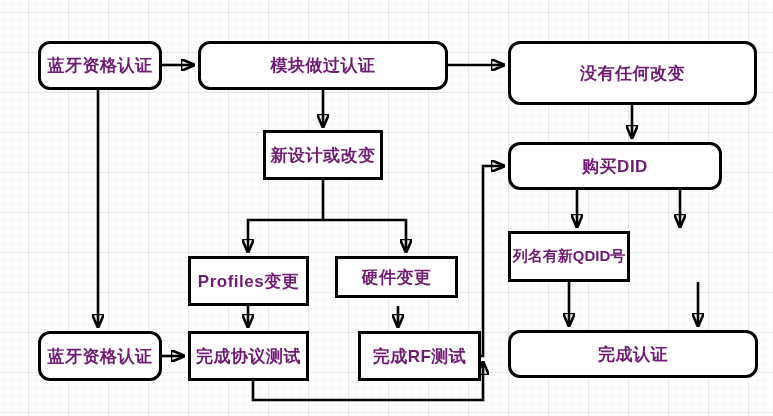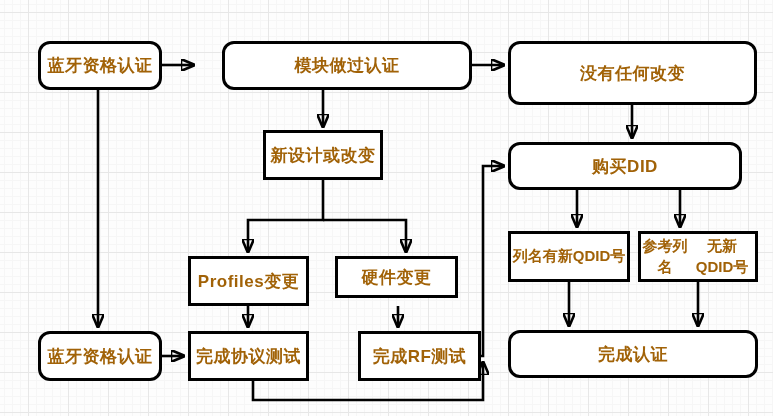--- a/index.html
+++ b/index.html
@@ -19,21 +19,21 @@
       linear-gradient(#f6f6f6 1px, transparent 1px),
       linear-gradient(90deg, #f6f6f6 1px, transparent 1px);
     background-size: 40px 40px, 40px 40px, 8px 8px, 8px 8px;
     background-position: 0 12px, 28px 0, 0 4px, 4px 0;
   }
   .node {
     position: absolute;
     box-sizing: border-box;
     background: #ffffff;
     border: 3px solid #000000;
-    color: #a16207;
+    color: #701a75;
     font-weight: bold;
     font-size: 17px;
     display: flex;
     align-items: center;
     justify-content: center;
     text-align: center;
     z-index: 2;
     letter-spacing: 0.5px;
   }
   .rounded { border-radius: 12px; }
@@ -82,21 +82,21 @@
     <path d="M577 190 V227" marker-end="url(#arrow)"></path>
     <path d="M680 190 V227" marker-end="url(#arrow)"></path>
     <path d="M569 282 V326" marker-end="url(#arrow)"></path>
     <path d="M698 282 V326" marker-end="url(#arrow)"></path>
   </svg>
 
   <div class="node rounded" style="left:38px; top:41px; width:124px; height:49px;">
     <span>蓝牙资格认证</span>
   </div>
 
-  <div class="node rounded" style="left:198px; top:41px; width:250px; height:49px;margin-left:24px;">
+  <div class="node rounded" style="left:198px; top:41px; width:250px; height:49px;">
     <span>模块做过认证</span>
   </div>
 
   <div class="node rounded" style="left:508px; top:41px; width:249px; height:64px;">
     <span>没有任何改变</span>
   </div>
 
   <div class="node" style="left:263px; top:130px; width:120px; height:50px;">
     <span>新设计或改变</span>
   </div>
@@ -114,31 +114,27 @@
   </div>
 
   <div class="node" style="left:335px; top:331px; width:123px; height:50px;margin-left:23px;">
     <span>完成RF测试</span>
   </div>
 
   <div class="node rounded" style="left:38px; top:331px; width:124px; height:50px;">
     <span>蓝牙资格认证</span>
   </div>
 
-  <div class="node rounded" style="left:508px; top:142px; width:234px; height:48px;">
+  <div class="node rounded" style="left:508px; top:142px; width:214px; height:48px;">
     <span>购买DID</span>
   </div>
 
   <div class="node two-line" style="left:508px; top:231px; width:122px; height:51px;">
     <span>列名</span>
     <span>有新QDID号</span>
   </div>
 
-  <div class="node two-line" style="left:638px; top:231px; width:120px; height:51px;">
-    <span>参考列名</span>
-    <span>无新QDID号</span>
-  </div>
 
   <div class="node rounded" style="left:508px; top:330px; width:250px; height:48px;">
     <span>完成认证</span>
   </div>
 
 </div>
 
 </body></html>

